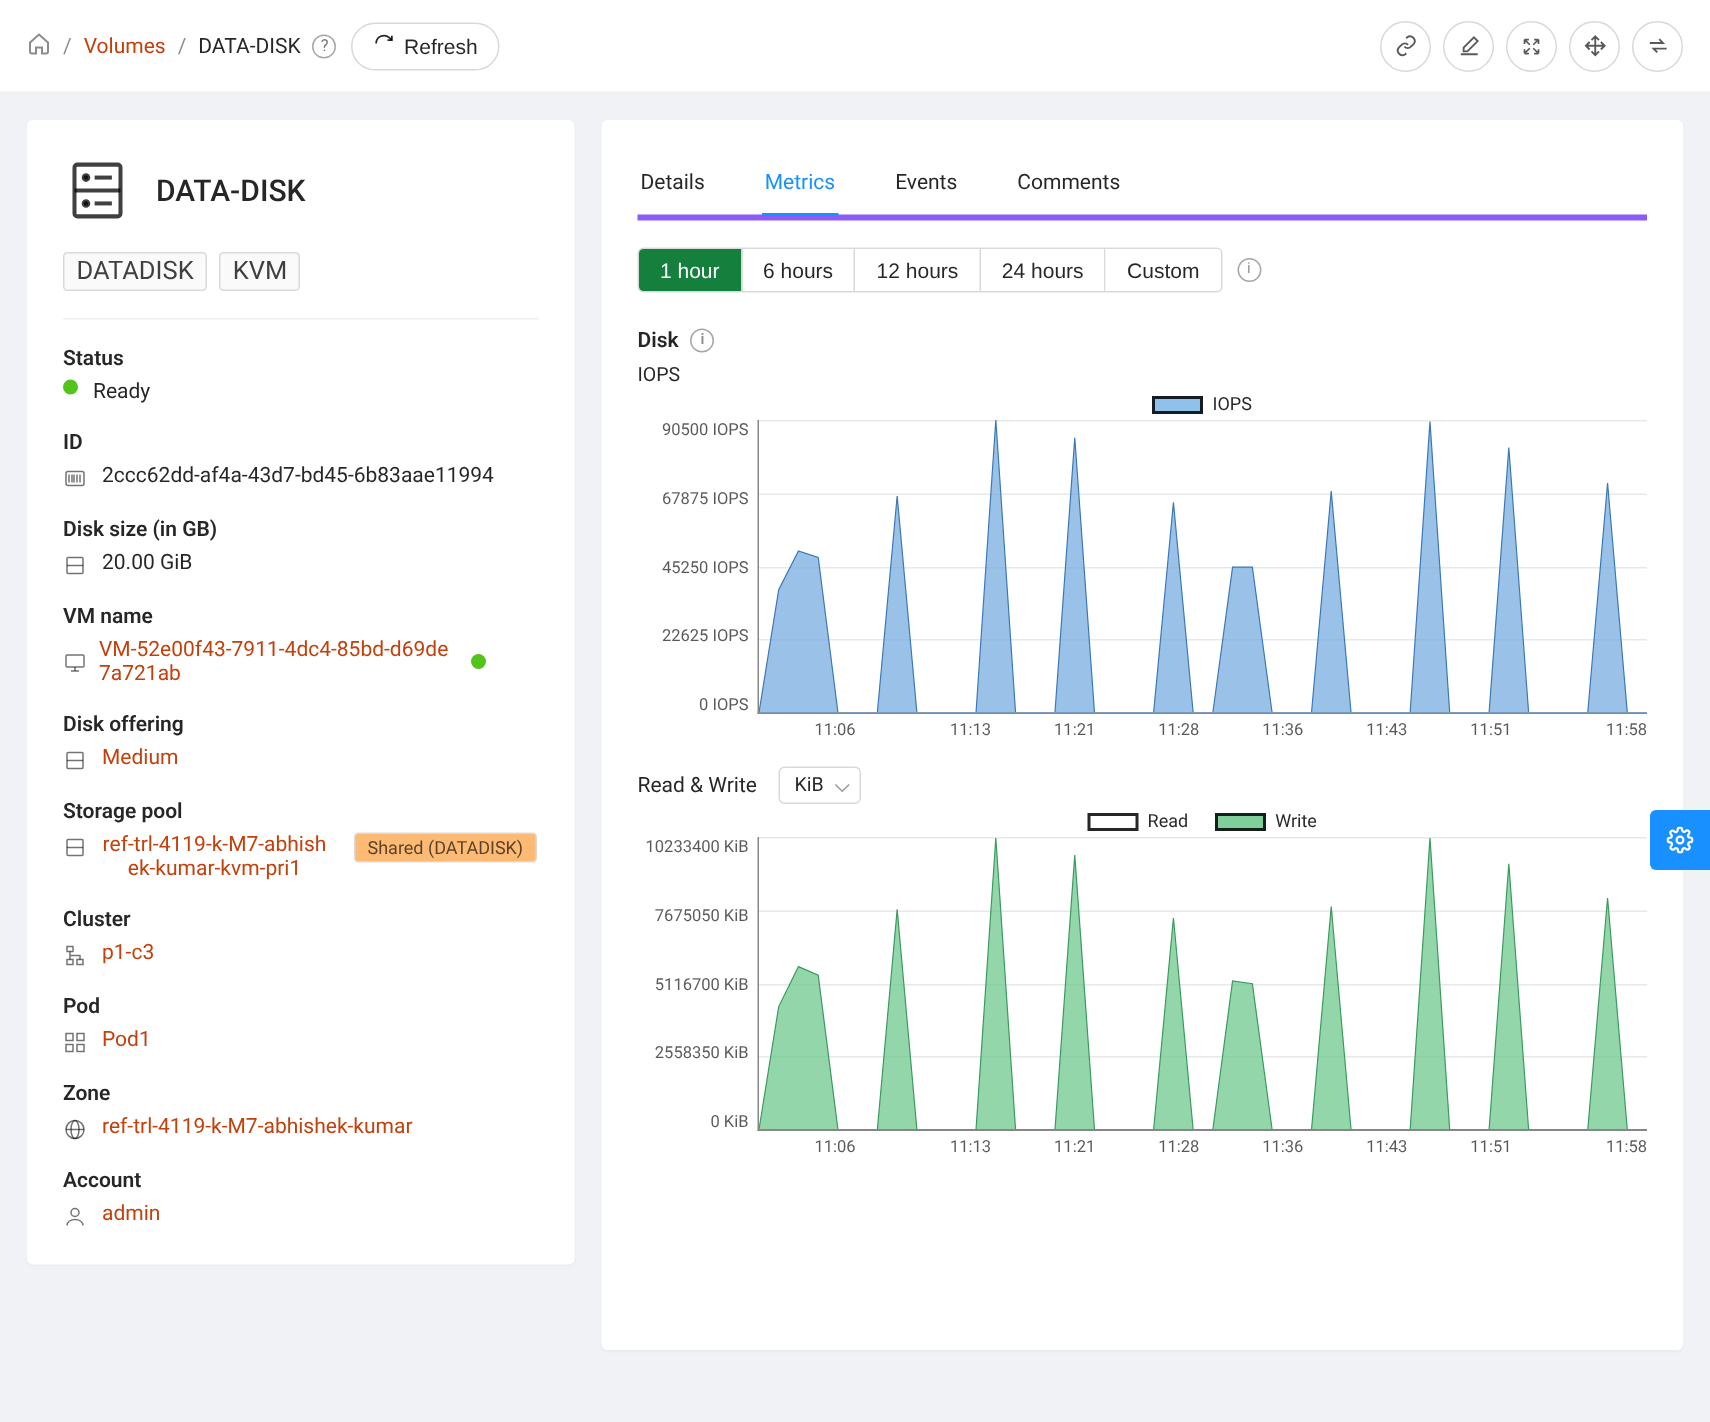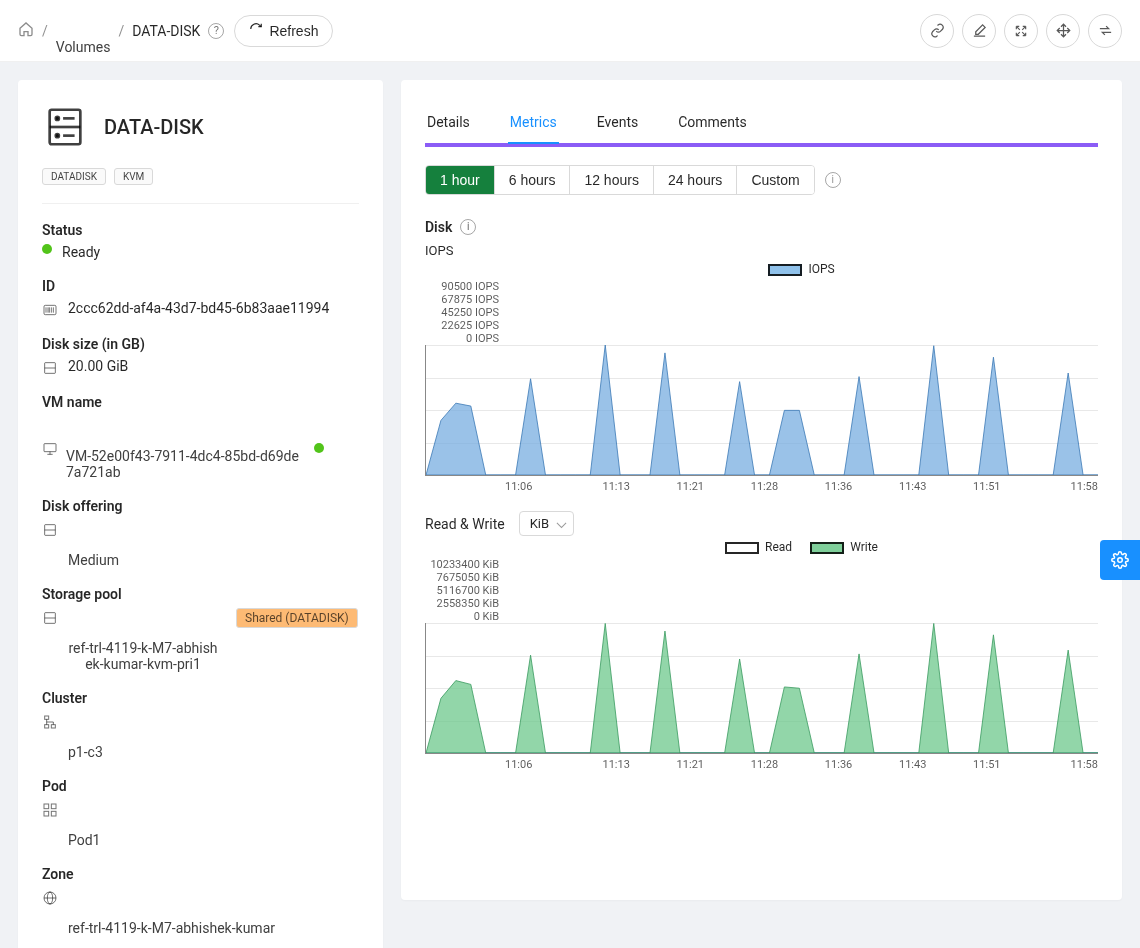--- a/index.html
+++ b/index.html
@@ -3,21 +3,21 @@
 <meta charset="utf-8">
 <style>
 * { box-sizing: border-box; margin: 0; padding: 0; }
 body {
   font-family: -apple-system, BlinkMacSystemFont, "Segoe UI", Roboto, "Helvetica Neue", Arial, sans-serif;
   font-size: 14px;
   color: rgba(0,0,0,0.85);
   background: #f0f2f5;
   width: 1140px;
 }
-a { color: #404040; text-decoration: none; margin-top: 32px; }
+a { color: #c2410c; text-decoration: none; }
 
 
 .topbar {
   background: #fff;
   height: 62px;
   display: flex;
   align-items: center;
   padding: 0 18px;
   border-bottom: 1px solid #f0f0f0;
 }
@@ -53,21 +53,21 @@
 .wrap { display:flex; gap:18px; padding:18px; align-items:flex-start; }
 .card { background:#fff; border-radius:4px; box-shadow: 0 1px 2px rgba(0,0,0,0.03); }
 .left { width: 365px; padding: 24px; }
 .right { flex:1; padding: 24px 24px 28px; min-height: 820px; }
 
 
 .vol-head { display:flex; align-items:center; gap:16px; margin-bottom:18px; }
 .vol-icon { width:46px; height:46px; color: rgba(0,0,0,0.75); }
 .vol-title { font-size:20px; font-weight:500; }
 .tags { display:flex; gap:8px; margin-bottom:18px; }
-.tag { border:1px solid #d9d9d9; border-radius:3px; padding:2px 8px; font-size:10px; color:rgba(0,0,0,0.75); background:#fafafa; }
+.tag { border:1px solid #d9d9d9; border-radius:3px; padding:2px 8px; font-size:17px; color:rgba(0,0,0,0.75); background:#fafafa; }
 .divider { height:1px; background:#f0f0f0; margin: 6px 0 18px; }
 .field { margin-bottom:18px; }
 .field-label { font-weight:600; margin-bottom:6px; }
 .field-row { display:flex; align-items:flex-start; gap:10px; }
 .field-row .ico { width:16px; height:16px; color: rgba(0,0,0,0.55); flex:0 0 16px; margin-top:2px; }
 .status-dot { width:10px; height:10px; border-radius:50%; display:inline-block; }
 .green { background:#52c41a; }
 .badge-inline { border:1px solid #d9d9d9; border-radius:3px; padding:2px 8px; font-size:12px; color:rgba(0,0,0,0.65); background:#fdba74; margin-left:8px; white-space:nowrap; }
 .vm-row { display:flex; align-items:center; gap:8px; }
 
@@ -84,28 +84,28 @@
 .seg button.on { background:#15803d; color:#fff; }
 .info-circ { width:16px; height:16px; border:1px solid rgba(0,0,0,0.35); border-radius:50%; font-size:10px; line-height:14px; text-align:center; color:rgba(0,0,0,0.45); }
 
 .sec-title { font-weight:600; margin-bottom:4px; display:flex; align-items:center; gap:8px; }
 .sub-title { font-size:13px; color:rgba(0,0,0,0.85); margin: 8px 0 4px; }
 .rw-row { display:flex; align-items:center; gap:14px; margin: 18px 0 4px; }
 .select { border:1px solid #d9d9d9; border-radius:4px; padding:4px 24px 4px 10px; position:relative; cursor:pointer; font-size:13px; }
 .select::after { content:""; position:absolute; right:8px; top:50%; width:6px; height:6px; border-right:1px solid rgba(0,0,0,0.4); border-bottom:1px solid rgba(0,0,0,0.4); transform: translateY(-60%) rotate(45deg); }
 
 
-.chart-wrap { display:flex;flex-direction:column; }
+.chart-wrap { display:flex; }
 .ylab { width: 80px; display:flex; flex-direction:column; justify-content:space-between; align-items:flex-end; font-size:11px; color: rgba(0,0,0,0.65); padding-right:6px; }
 .plot { flex:1; position:relative; border-left:1px solid #888; border-bottom:1px solid #888; }
 .plot .grid { position:absolute; left:0; right:0; height:1px; background:#e8e8e8; }
 .plot svg { position:absolute; inset:0; width:100%; height:100%; }
 .xaxis { display:flex; margin-left:80px; font-size:11px; color:rgba(0,0,0,0.65); margin-top:4px; }
 .xaxis span { flex:1; text-align:center; }
-.xaxis span:first-child { text-align:left; }
+.xaxis span:first-child { text-align:left;margin-left:38px; }
 .xaxis span:last-child { text-align:right; }
 .legend { text-align:center; font-size:12px; margin:4px 0 4px 80px; display:flex; justify-content:center; gap:18px; }
 .legend .sw { display:inline-block; width:34px; height:12px; border:2px solid; vertical-align:middle; margin-right:6px; }
 .sw-blue { border-color:#3b78b5; background:#8fc1ea; }
 .sw-blue2 { border-color:#2f6db3; background:#fff; }
 .sw-green { border-color:#3a9a5f; background:#7fcf9a; }
 
 
 .settings-tab {
   position:fixed; right:0; top: 540px; background:#1890ff; color:#fff;

